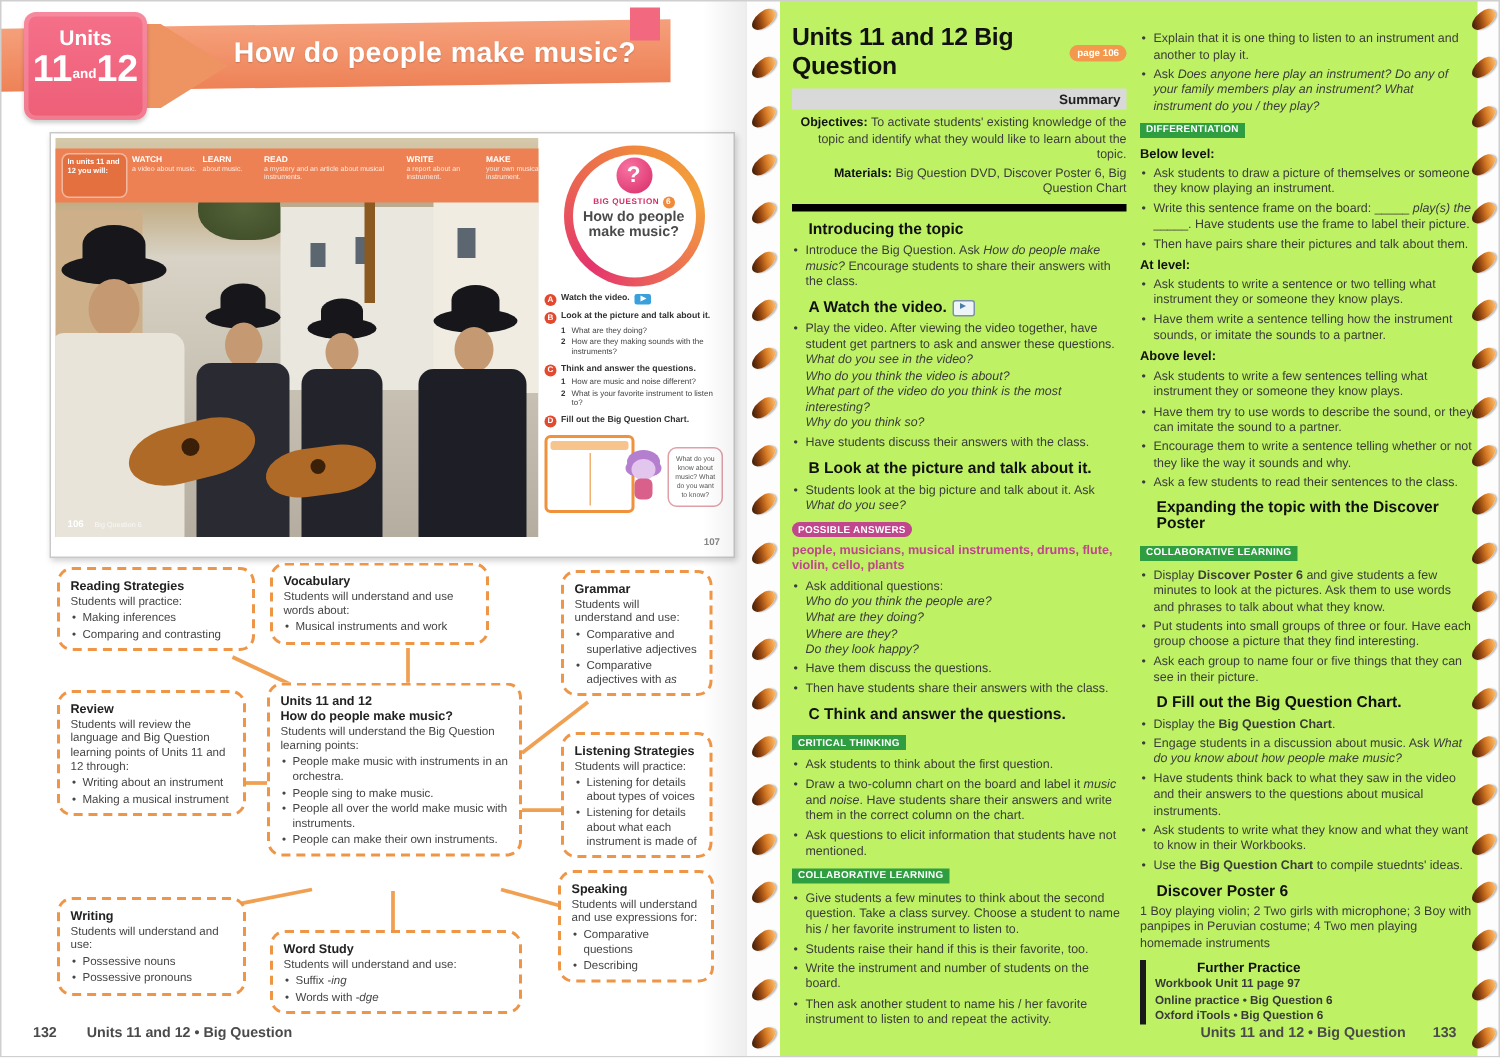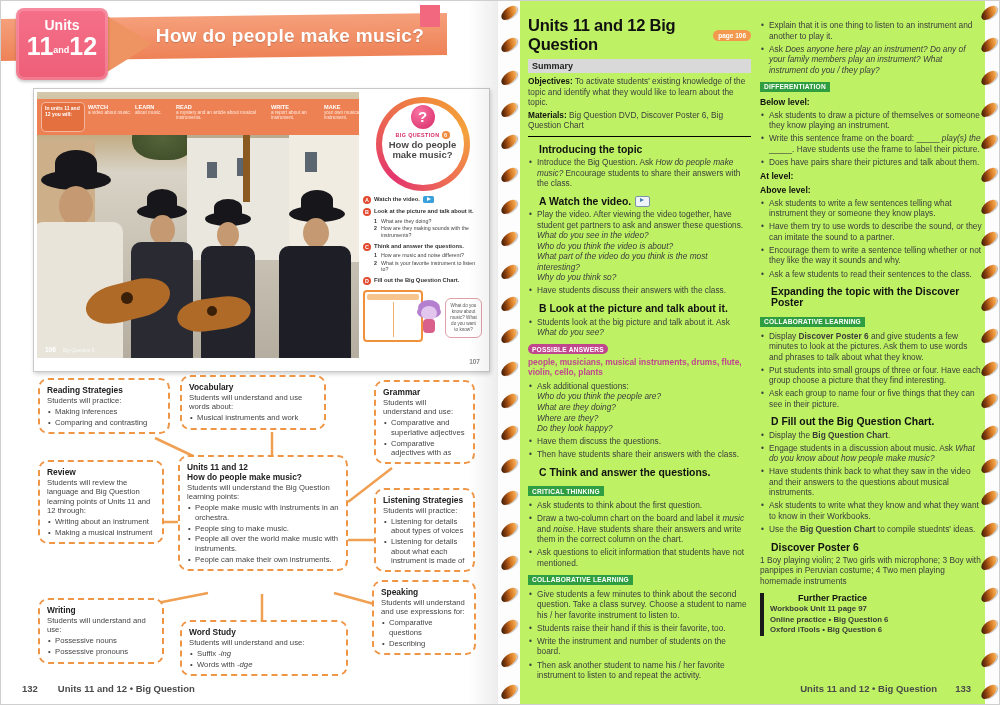--- a/index.html
+++ b/index.html
@@ -24,21 +24,21 @@
 
   
   .banner{position:absolute;left:0;top:0;width:497px;height:90px;}
   .ribbon{position:absolute;left:0;top:16px;width:447px;height:42px;
           background:linear-gradient(#f5a07b,#ee8257);transform:skewY(-0.8deg);}
   .ribbon-tab{position:absolute;left:420px;top:5px;width:20px;height:22px;background:#f2697f;}
   .ribbon-title{position:absolute;left:140px;top:25px;width:300px;text-align:center;
           font-size:19px;font-weight:bold;color:#fff;text-shadow:0 1px 1px rgba(0,0,0,.18);letter-spacing:.3px;}
   .badge-arrow{position:absolute;left:34px;top:16px;width:118px;height:56px;background:#ee9362;
           clip-path:polygon(0 0,62% 0,100% 50%,62% 100%,0 100%);}
-  .badge{position:absolute;left:16px;top:8px;width:92px;height:72px;text-align:center;color:#fff;
+  .badge{position:absolute;left:16px;top:8px;width:82px;height:72px;text-align:center;color:#fff;
           background:linear-gradient(#f5708a,#ee5e77);border-radius:8px;
           box-shadow:inset 0 0 0 3px rgba(255,255,255,.18),0 2px 3px rgba(0,0,0,.2);}
   .badge-units{font-size:14px;font-weight:bold;margin-top:9px;}
   .badge-nums{font-size:25px;font-weight:bold;line-height:1.1;}
   .badge-nums .and{font-size:9px;font-weight:bold;vertical-align:2px;}
 
   
   .stu-page{position:absolute;left:33px;top:88px;width:455px;height:282px;background:#fff;
             border:1px solid #c9c9c9;box-shadow:1px 2px 4px rgba(0,0,0,.18);}
   .photo{position:absolute;left:3px;top:3px;width:322px;height:266px;overflow:hidden;
@@ -130,21 +130,21 @@
                font-size:9.5px;font-weight:bold;color:#4a4a4a;}
 
   
   .col{position:absolute;top:16px;width:223px;}
   .col1{left:8px;}
   .col2{left:240px;}
   .tp-titlerow{display:flex;align-items:center;gap:6px;margin-bottom:5px;}
   .tp-title{font-size:16.5px;font-weight:bold;color:#111;letter-spacing:-.2px;}
   .tp-pagepill{background:#f2994d;color:#fff;font-size:6.5px;font-weight:bold;
                padding:2px 5px;border-radius:6px;white-space:nowrap;}
-  .summary{border-bottom:1px solid #000000;padding-bottom:5px;margin-bottom:2px;}
+  .summary{border-bottom:5px solid #000000;padding-bottom:5px;margin-bottom:2px;text-align:right;}
   .summary-bar{background:#d9d9d9;font-size:9px;font-weight:bold;color:#222;padding:2px 4px;margin-bottom:3px;}
   .sum-line{font-size:8.3px;line-height:1.27;color:#3c3c3c;margin-top:2px;}
   .sum-line b{color:#111;}
   .sec-h{font-size:10.4px;font-weight:bold;color:#111;margin:7px 0 2px;display:flex;align-items:center;gap:4px;padding-left:11px;}
   .sub-h{font-size:8.6px;font-weight:bold;color:#111;margin:4px 0 1px;}
   .bl{margin:1px 0 0;padding:0;list-style:none;}
   .bl li{font-size:8.3px;color:#3c3c3c;line-height:1.27;position:relative;padding-left:9px;
          margin-top:2.5px;white-space:pre-line;}
   .bl li::before{content:"•";position:absolute;left:1px;}
   .gbadge{display:inline-block;background:#2f9e41;color:#fff;font-size:6.6px;font-weight:bold;
@@ -464,23 +464,27 @@
       <ul class="bl" style="margin-top:4px;">
           <li>Explain that it is one thing to listen to an instrument and another to play it.</li>
           <li>Ask <i>Does anyone here play an instrument? Do any of your family members play an instrument? What instrument do you / they play?</i></li>
         </ul>
 
       <div><span class="gbadge">DIFFERENTIATION</span></div>
       <div class="sub-h">Below level:</div>
       <ul class="bl">
           <li>Ask students to draw a picture of themselves or someone they know playing an instrument.</li>
           <li>Write this sentence frame on the board: _____ <i>play(s) the</i> _____. Have students use the frame to label their picture.</li>
-          <li>Does have pairs share their pictures and talk about them.</li>
+          <li>Then have pairs share their pictures and talk about them.</li>
         </ul>
       <div class="sub-h">At level:</div>
+      <ul class="bl">
+          <li>Ask students to write a sentence or two telling what instrument they or someone they know plays.</li>
+          <li>Have them write a sentence telling how the instrument sounds, or imitate the sounds to a partner.</li>
+        </ul>
       <div class="sub-h">Above level:</div>
       <ul class="bl">
           <li>Ask students to write a few sentences telling what instrument they or someone they know plays.</li>
           <li>Have them try to use words to describe the sound, or they can imitate the sound to a partner.</li>
           <li>Encourage them to write a sentence telling whether or not they like the way it sounds and why.</li>
           <li>Ask a few students to read their sentences to the class.</li>
         </ul>
 
       <div class="sec-h">Expanding the topic with the Discover Poster</div>
       <div><span class="gbadge">COLLABORATIVE LEARNING</span></div>

